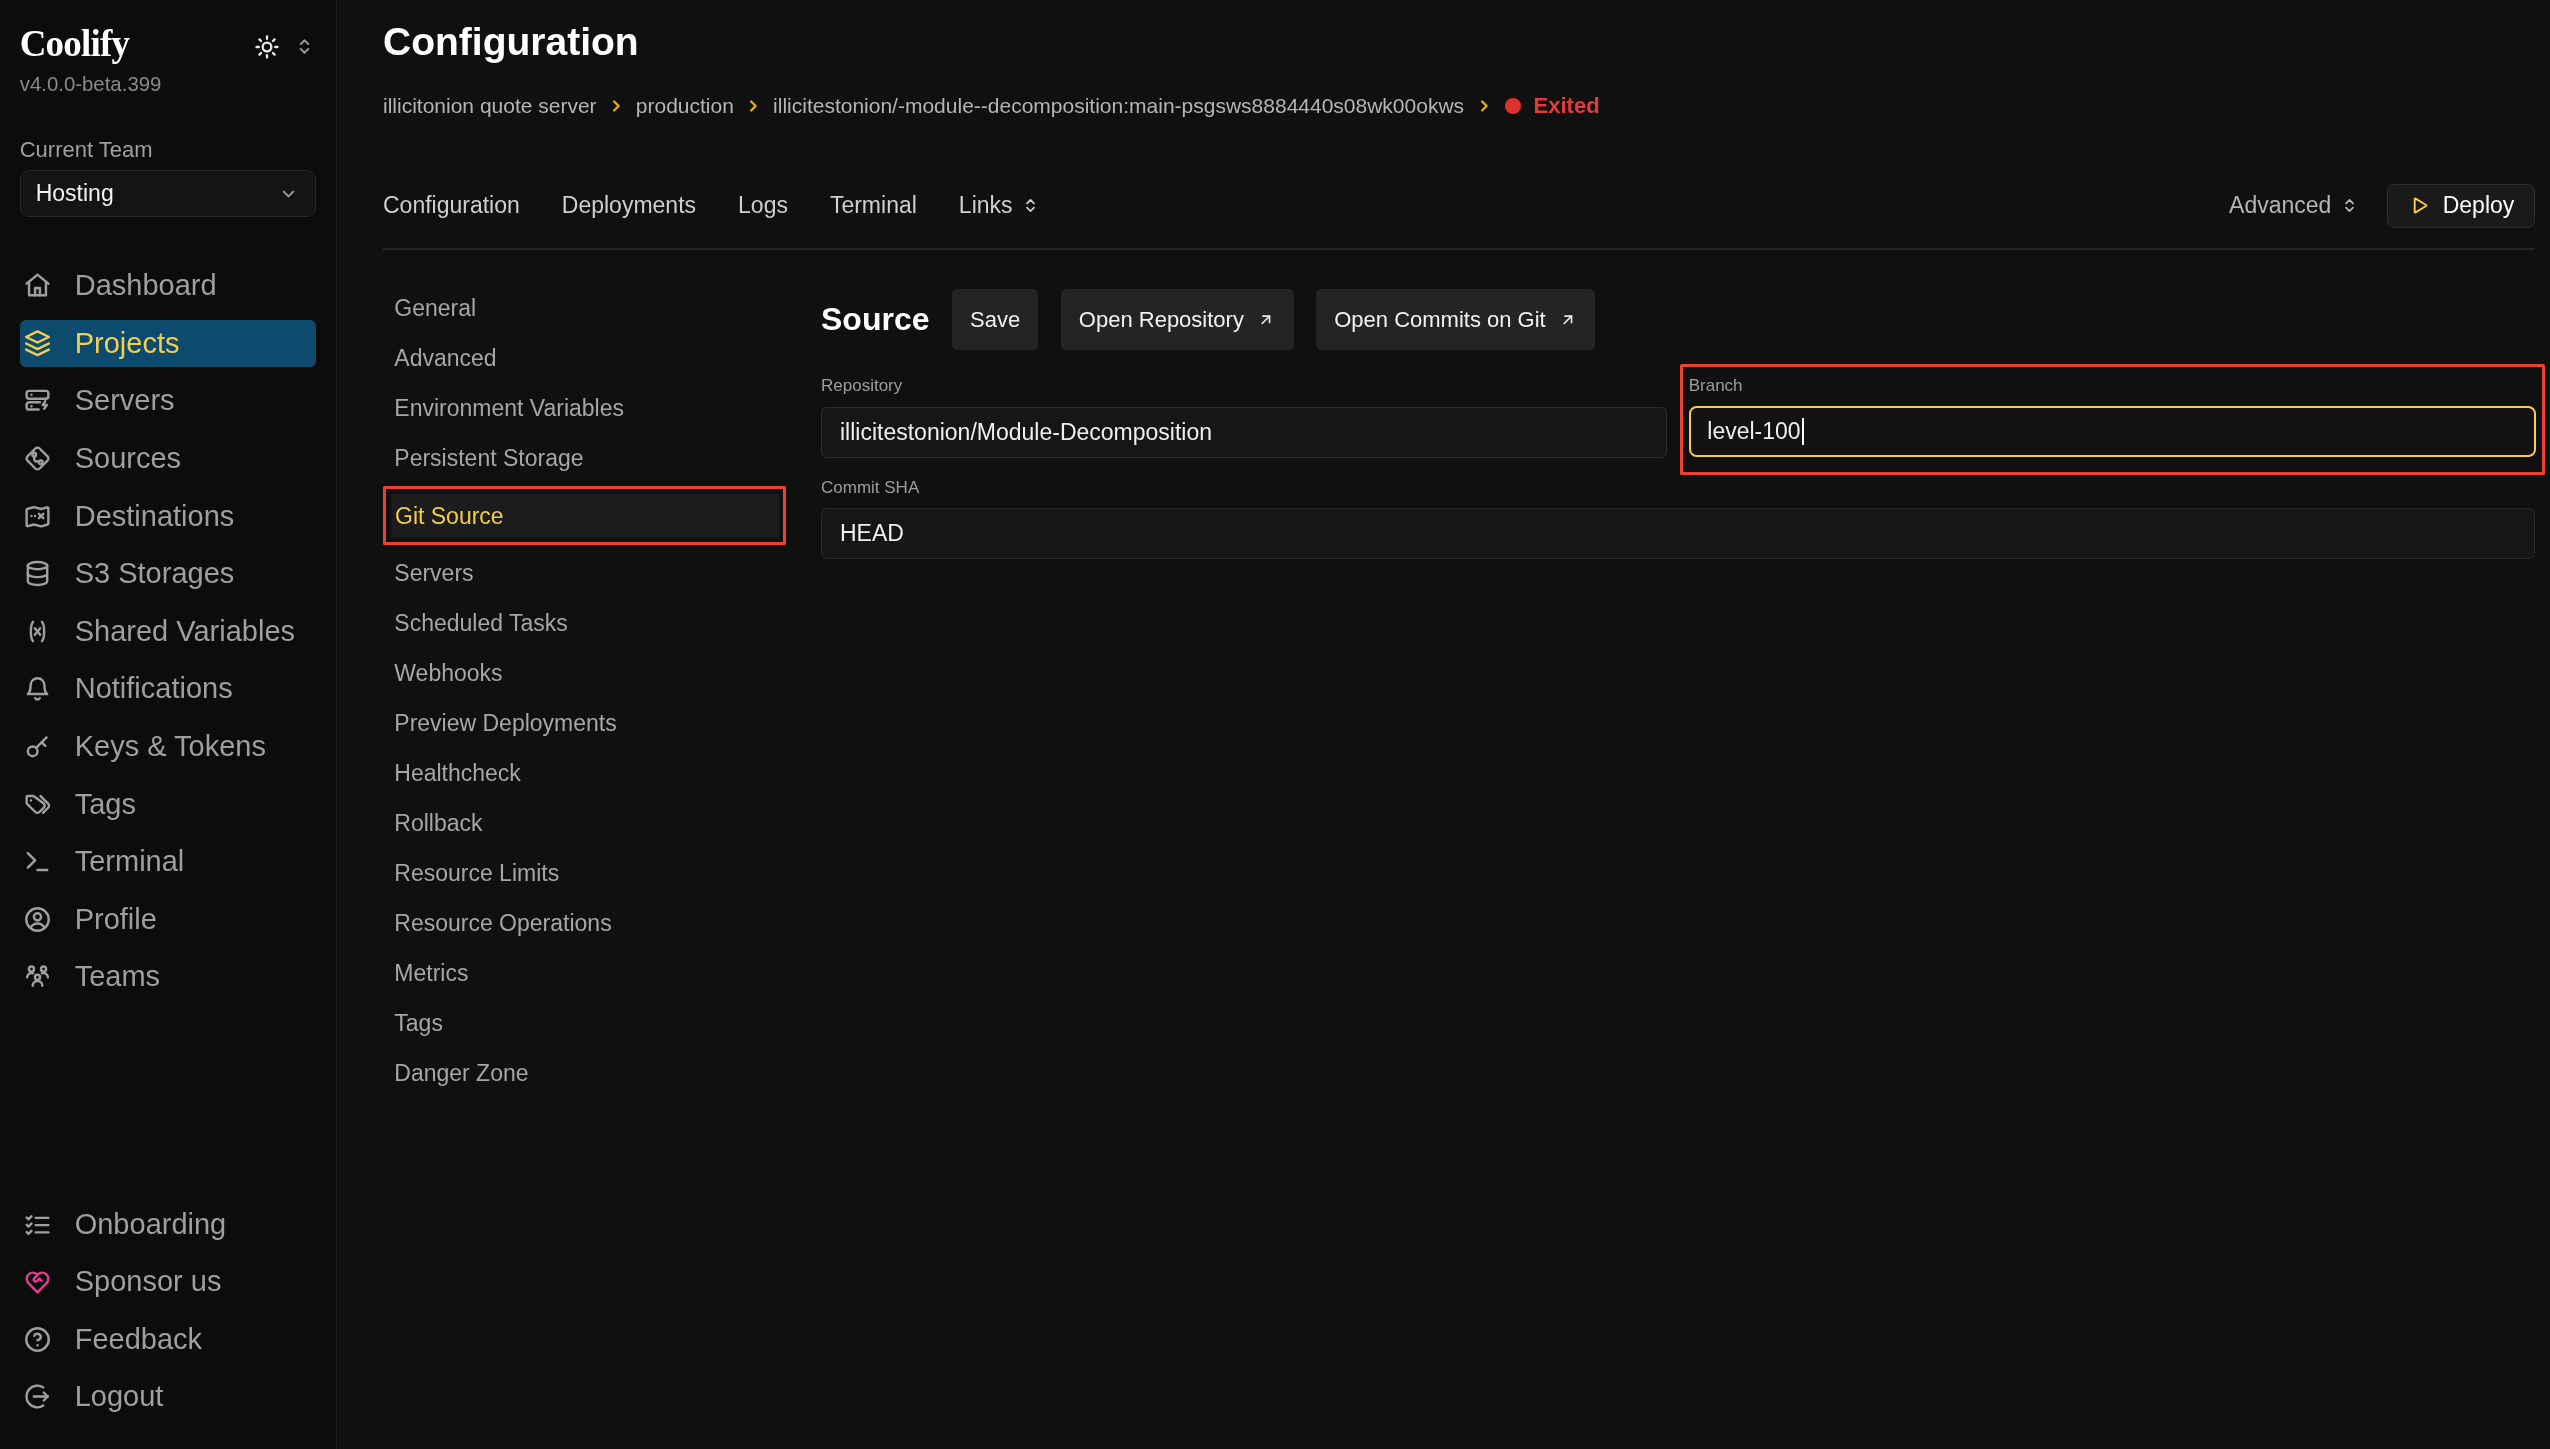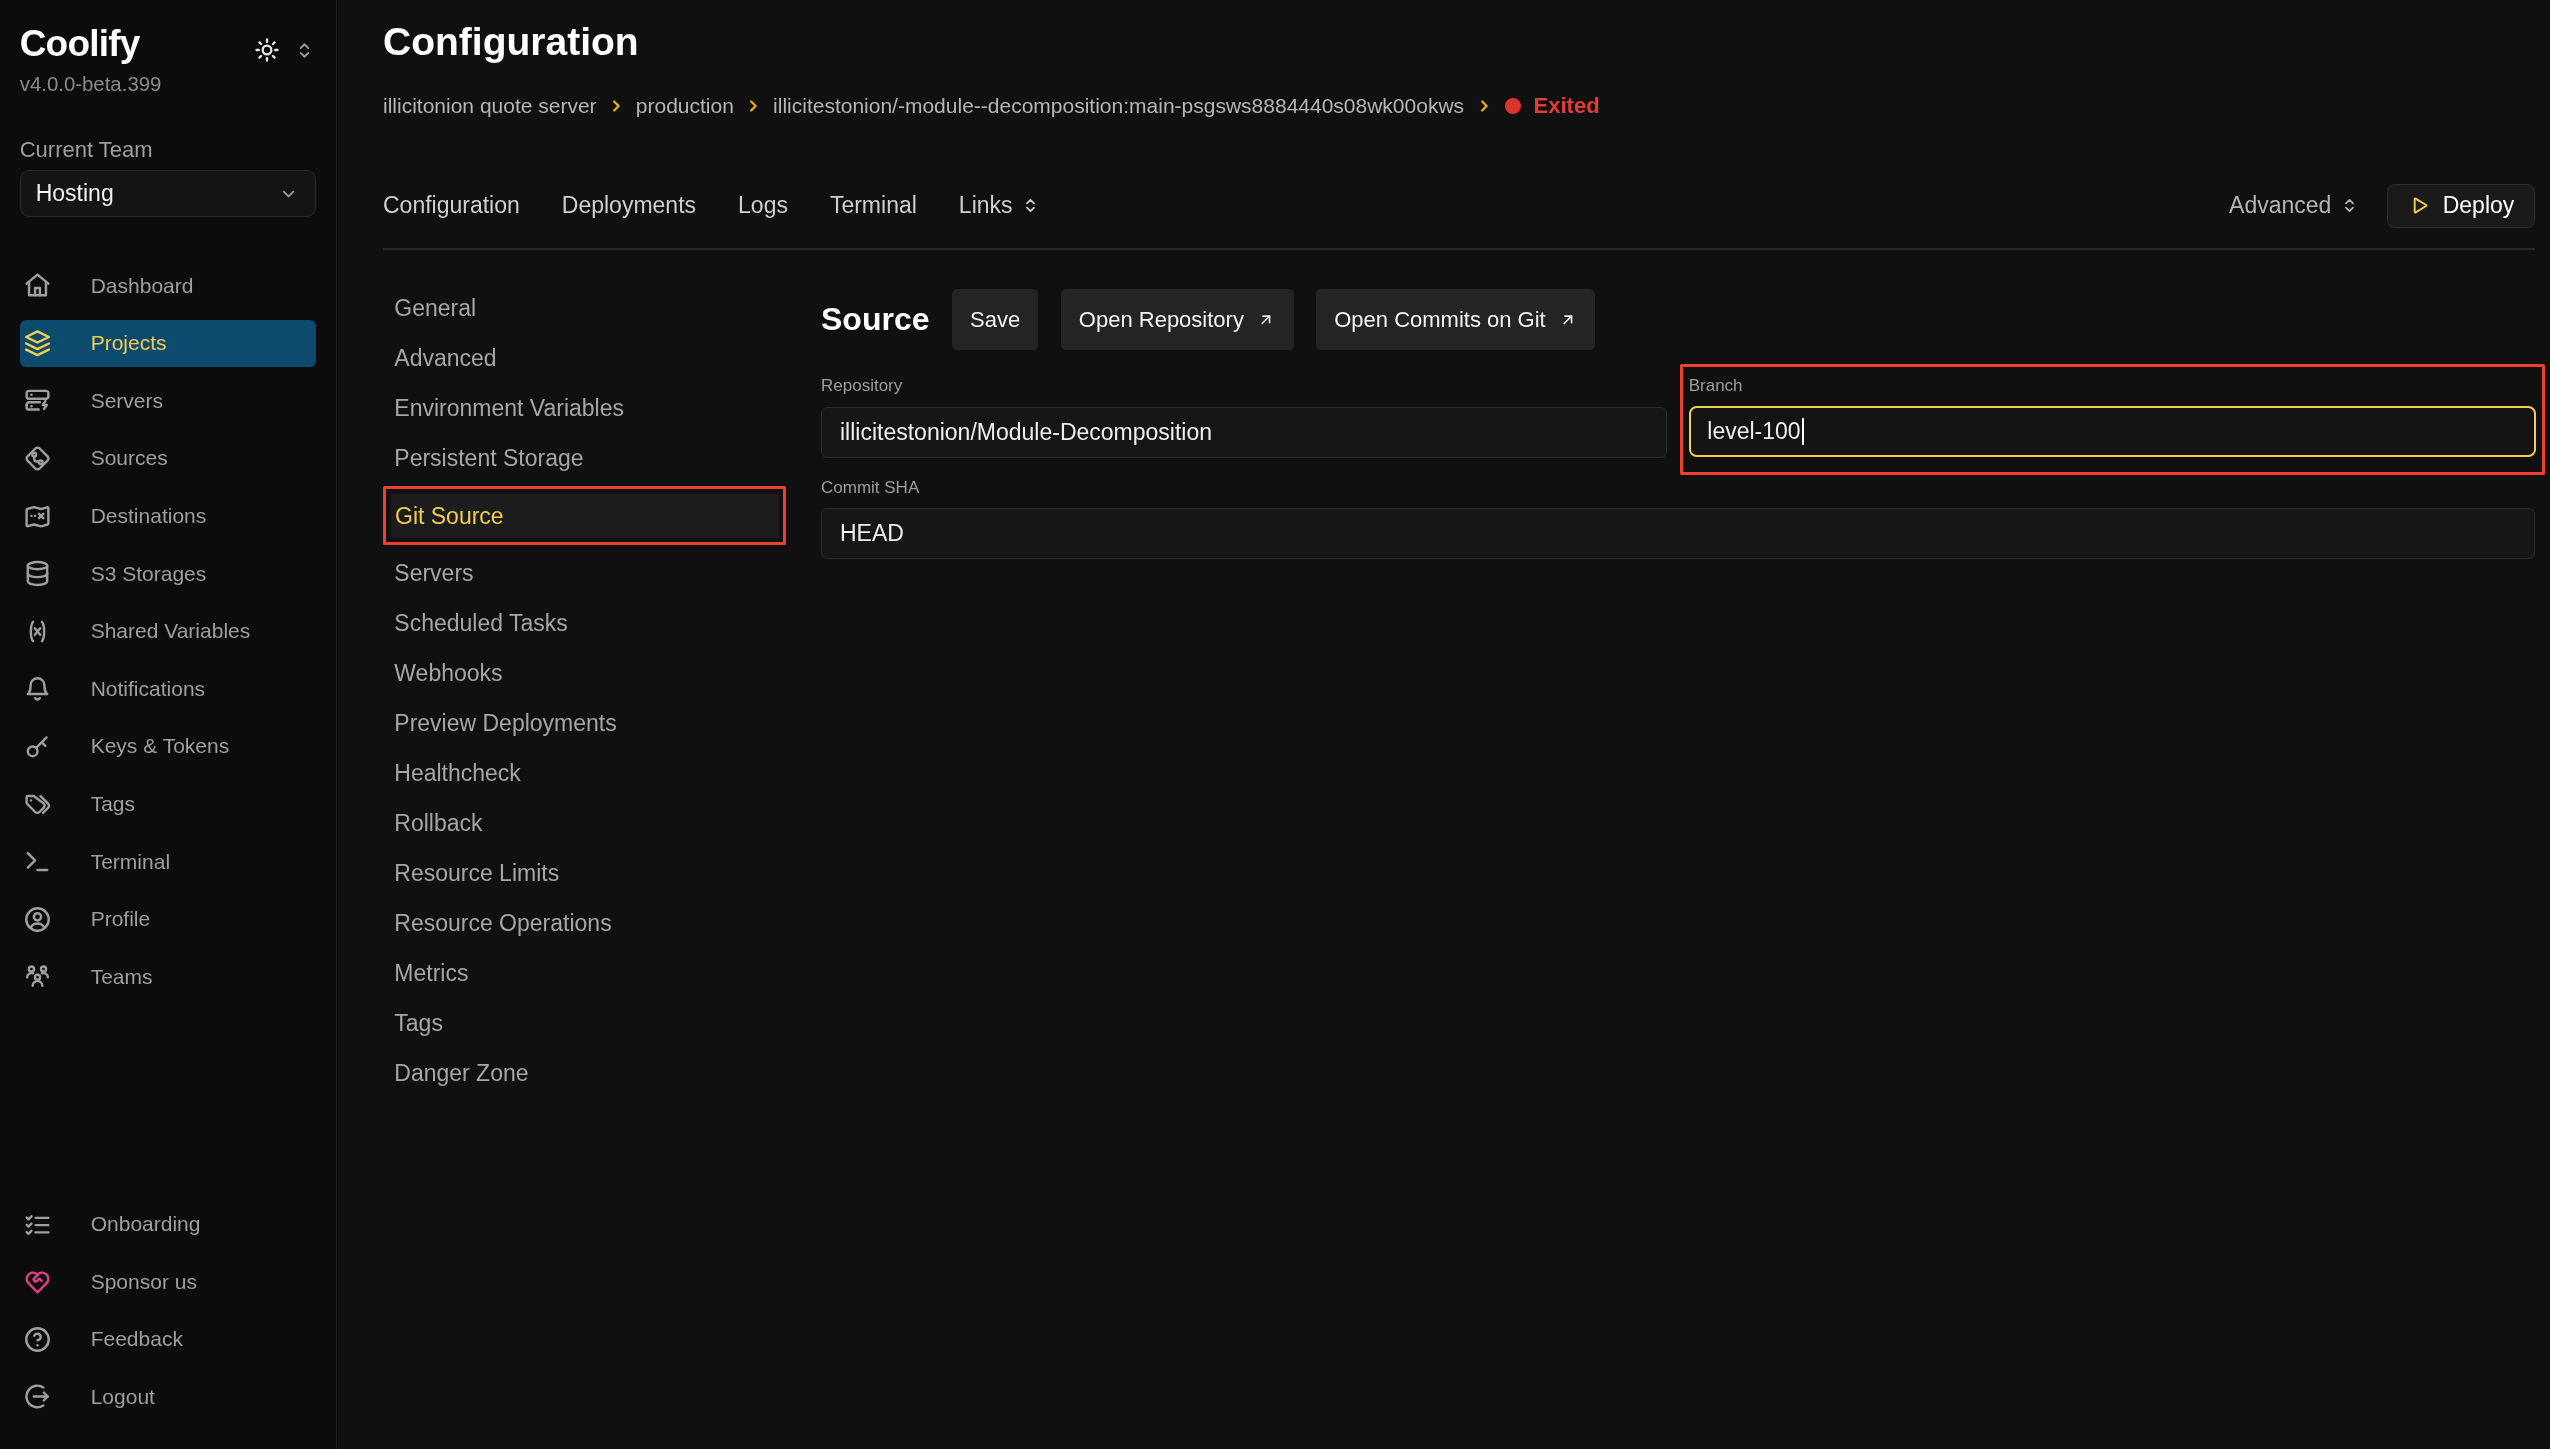--- a/index.html
+++ b/index.html
@@ -24,42 +24,42 @@
   }
   .icon{display:inline-flex;align-items:center;justify-content:center;flex:none;}
   .icon svg{width:100%;height:100%;display:block;}
 
   
   .sidebar{
     position:absolute;left:0;top:0;width:337px;height:100%;
     background:var(--bg-side);border-right:1.5px solid #1e1e1e;
     padding:23px 19.7px 15px 19.7px;display:flex;flex-direction:column;
   }
-  .logo-row{display:flex;align-items:flex-end;justify-content:space-between;}
+  .logo-row{display:flex;align-items:center;justify-content:space-between;font-family:Liberation Serif, serif;}
   .logo{font-size:37px;font-weight:700;letter-spacing:-0.8px;line-height:41px;color:#fff;}
   .logo-icons{display:flex;align-items:center;gap:12px;margin-top:6px;}
   .sun{width:28px;height:28px;color:#e8e8e8;}
   .mini-updown{width:23px;height:23px;color:#9a9a9a;}
   .version{margin-top:7.6px;font-size:20.4px;line-height:24px;color:#8a8a8a;}
   .team-label{margin-top:41px;font-size:22px;line-height:26px;color:#9f9f9f;}
   .team-select{
     margin-top:7.6px;height:47px;border:1.5px solid #282828;border-radius:9px;
     background:#141414;display:flex;align-items:center;justify-content:space-between;
     padding:0 15px;font-size:23px;color:#f2f2f2;cursor:pointer;
   }
   .team-select .chev{width:23px;height:23px;color:#9a9a9a;}
   .nav{margin-top:45px;display:flex;flex-direction:column;}
   .nav-footer{margin-top:auto;display:flex;flex-direction:column;padding-bottom:3px;}
   .nav-item{
     display:flex;align-items:center;gap:23px;height:47px;margin-bottom:10.6px;
     padding:0 3px;border-radius:6px;color:var(--txt-dim);cursor:pointer;flex:none;
   }
   .nav-item.active{background:#0c4a6e;color:var(--accent);}
   .nav-icon{width:29px;height:29px;}
-  .nav-label{font-size:21px;white-space:nowrap;margin-left:16px;}
+  .nav-label{font-size:29px;white-space:nowrap;}
 
   
   .main{
     position:absolute;left:338px;top:0;right:0;bottom:0;background:var(--bg-main);
     padding:19.7px 15px 0 45px;display:flex;flex-direction:column;
   }
   .page-title{font-size:39px;font-weight:700;line-height:44px;color:#fff;}
   .breadcrumb{margin-top:29px;display:flex;align-items:center;gap:10.6px;flex-wrap:nowrap;}
   .crumb-wrap{display:inline-flex;align-items:center;gap:10.6px;}
   .crumb{font-size:21px;color:var(--txt-mid);cursor:pointer;white-space:nowrap;}

